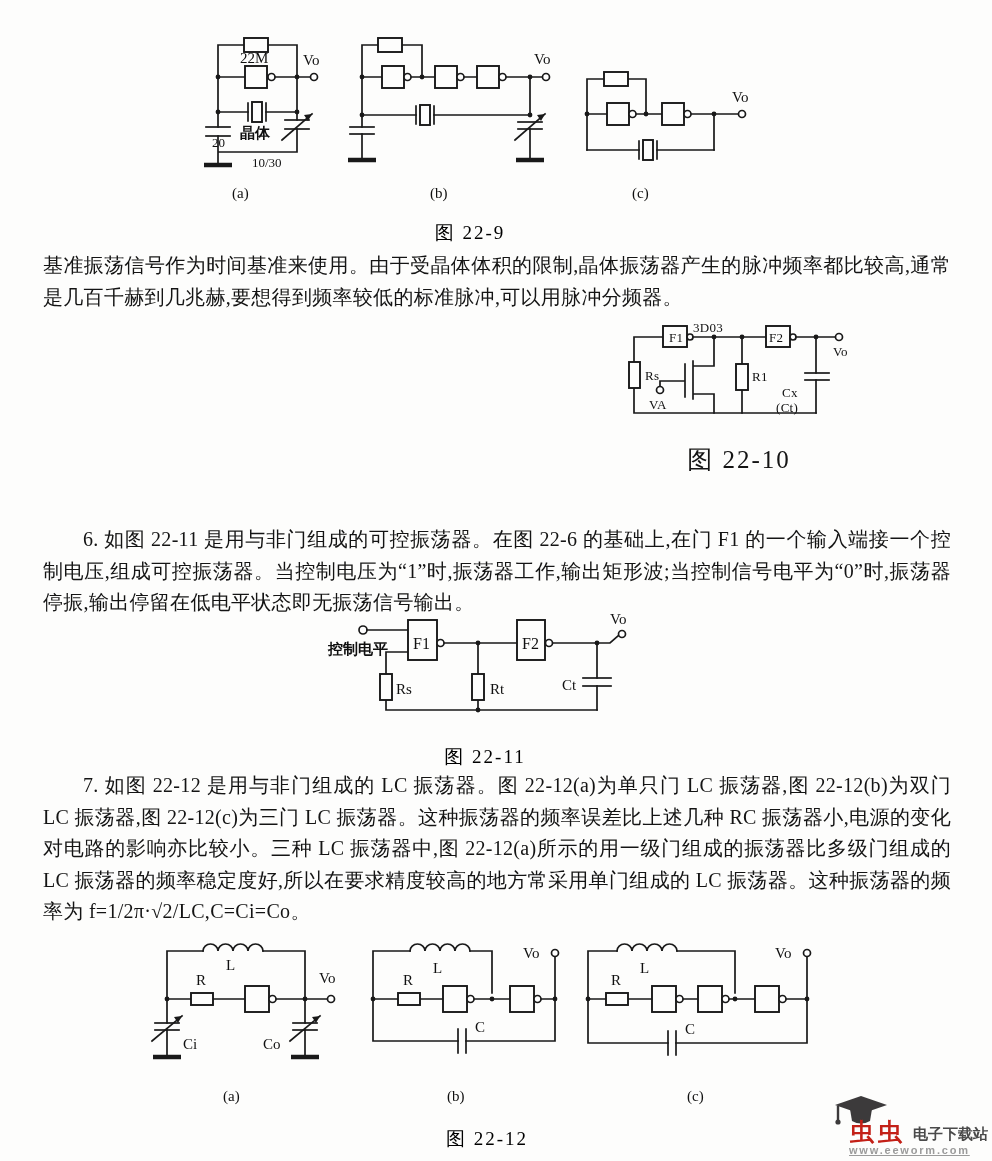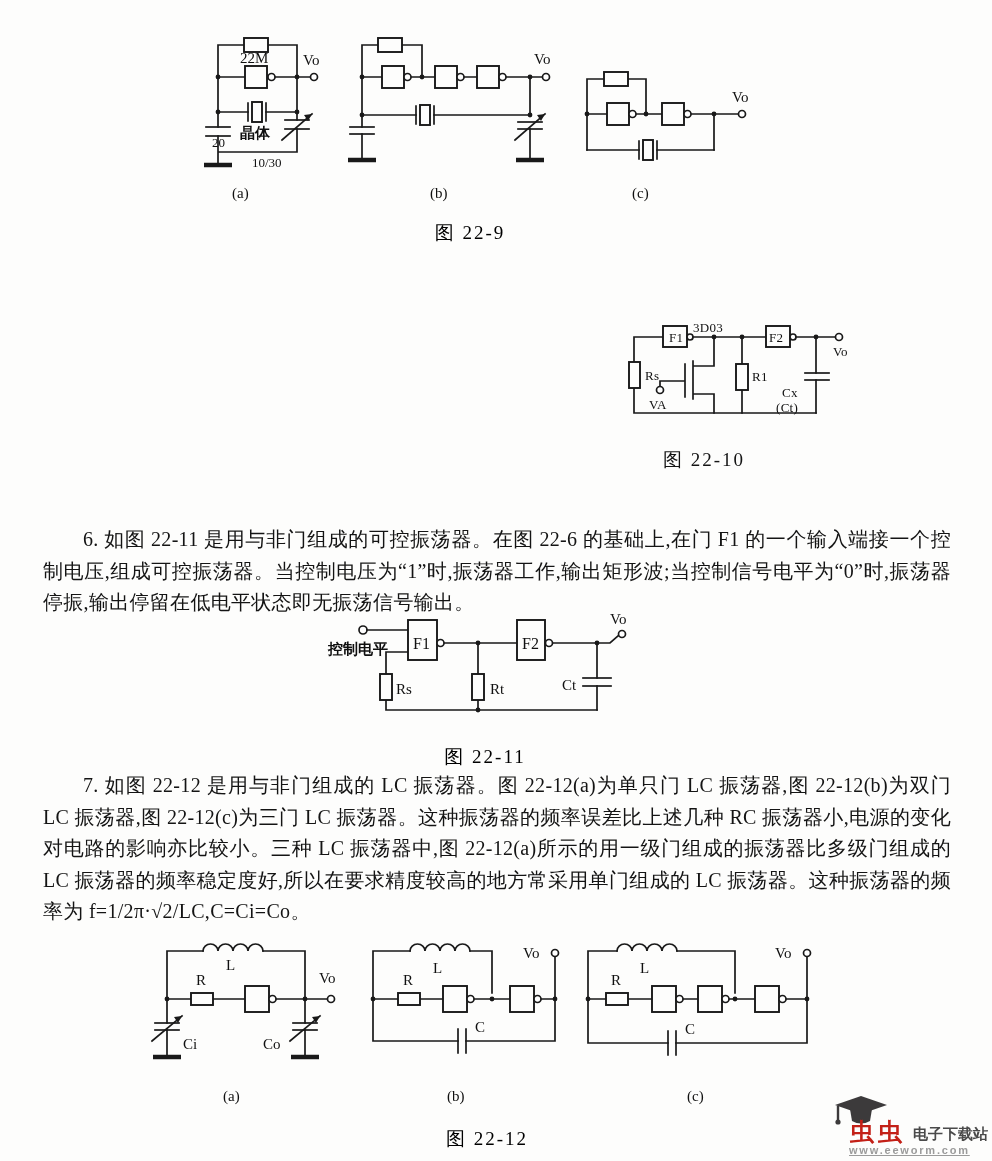--- a/index.html
+++ b/index.html
@@ -16,22 +16,22 @@
   .c{stroke:#191919;stroke-width:1.9;fill:#fdfdfc;}
   .d{fill:#191919;stroke:none;}
   .t{stroke:#191919;stroke-width:1.7;fill:#fff;}
   .g{stroke:#191919;stroke-width:4.5;}
   text{fill:#101010;font-family:"Liberation Serif","DejaVu Serif",serif;}
   .lb{font-size:15px;}
   .lbs{font-size:13px;}
   .lbb{font-size:15px;font-weight:bold;}
   .fig10wrap{float:right;width:332px;height:150px;margin:2px 0 10px 10px;position:relative;}
   .fig10wrap svg{position:static;display:block;}
-  .fig10cap{position:absolute;left:44px;top:124px;width:180px;text-align:left;
-            font-size:19px;letter-spacing:2px;text-indent:0;}
+  .fig10cap{position:absolute;left:30px;top:124px;width:180px;text-align:center;
+            font-size:25px;letter-spacing:2px;text-indent:0;}
   .logo{position:absolute;left:833px;top:1096px;width:158px;height:64px;}
   .logo .brand{position:absolute;left:17px;top:20px;font:bold 24px "Liberation Sans","DejaVu Sans",sans-serif;color:#c32017;letter-spacing:4px;text-align:right;}
   .logo .site{position:absolute;left:80px;top:29px;font:bold 15px "Liberation Sans","DejaVu Sans",sans-serif;color:#4a4a4a;text-align:center;}
   .logo .url{position:absolute;left:16px;top:48px;font:bold 11px "Liberation Sans","DejaVu Sans",sans-serif;color:#9b9b9b;letter-spacing:1.8px;text-decoration:underline;}
 </style>
 </head>
 <body>
 
 <div id="page">
 
@@ -128,20 +128,23 @@
         <circle class="d" cx="476" cy="86" r="2.4"></circle>
       <circle class="d" cx="544" cy="86" r="2.4"></circle>
       <text class="lb" x="562" y="74">Vo</text>
     </g>
     <text class="lb" x="62" y="170">(a)</text>
     <text class="lb" x="260" y="170">(b)</text>
     <text class="lb" x="462" y="170">(c)</text>
   </svg>
   <div class="cap" style="left:395px;top:220px;width:150px">图 22-9</div>
 
+  <div class="para" style="left:43px;top:250px;width:908px">
+    <span>基准振荡信号作为时间基准来使用。由于受晶体体积的限制,晶体振荡器产生的脉冲频率都比较高,通常是几百千赫到几兆赫,要想得到频率较低的标准脉冲,可以用脉冲分频器。</span>
+  </div>
 
   <div class="para indent" style="left:43px;top:318px;width:908px">
     <span class="fig10wrap">
       <svg width="332" height="122" viewBox="0 0 332 122">
         <path class="w" d="M15,17 H216 M15,17 V93 M15,93 H197"></path>
         <rect class="c" x="44" y="6" width="24" height="21"></rect>
         <circle class="t" cx="71" cy="17" r="3"></circle>
         <rect class="c" x="147" y="6" width="24" height="21"></rect>
         <circle class="t" cx="174" cy="17" r="3"></circle>
         <rect class="c" x="10" y="42" width="11" height="26"></rect>

